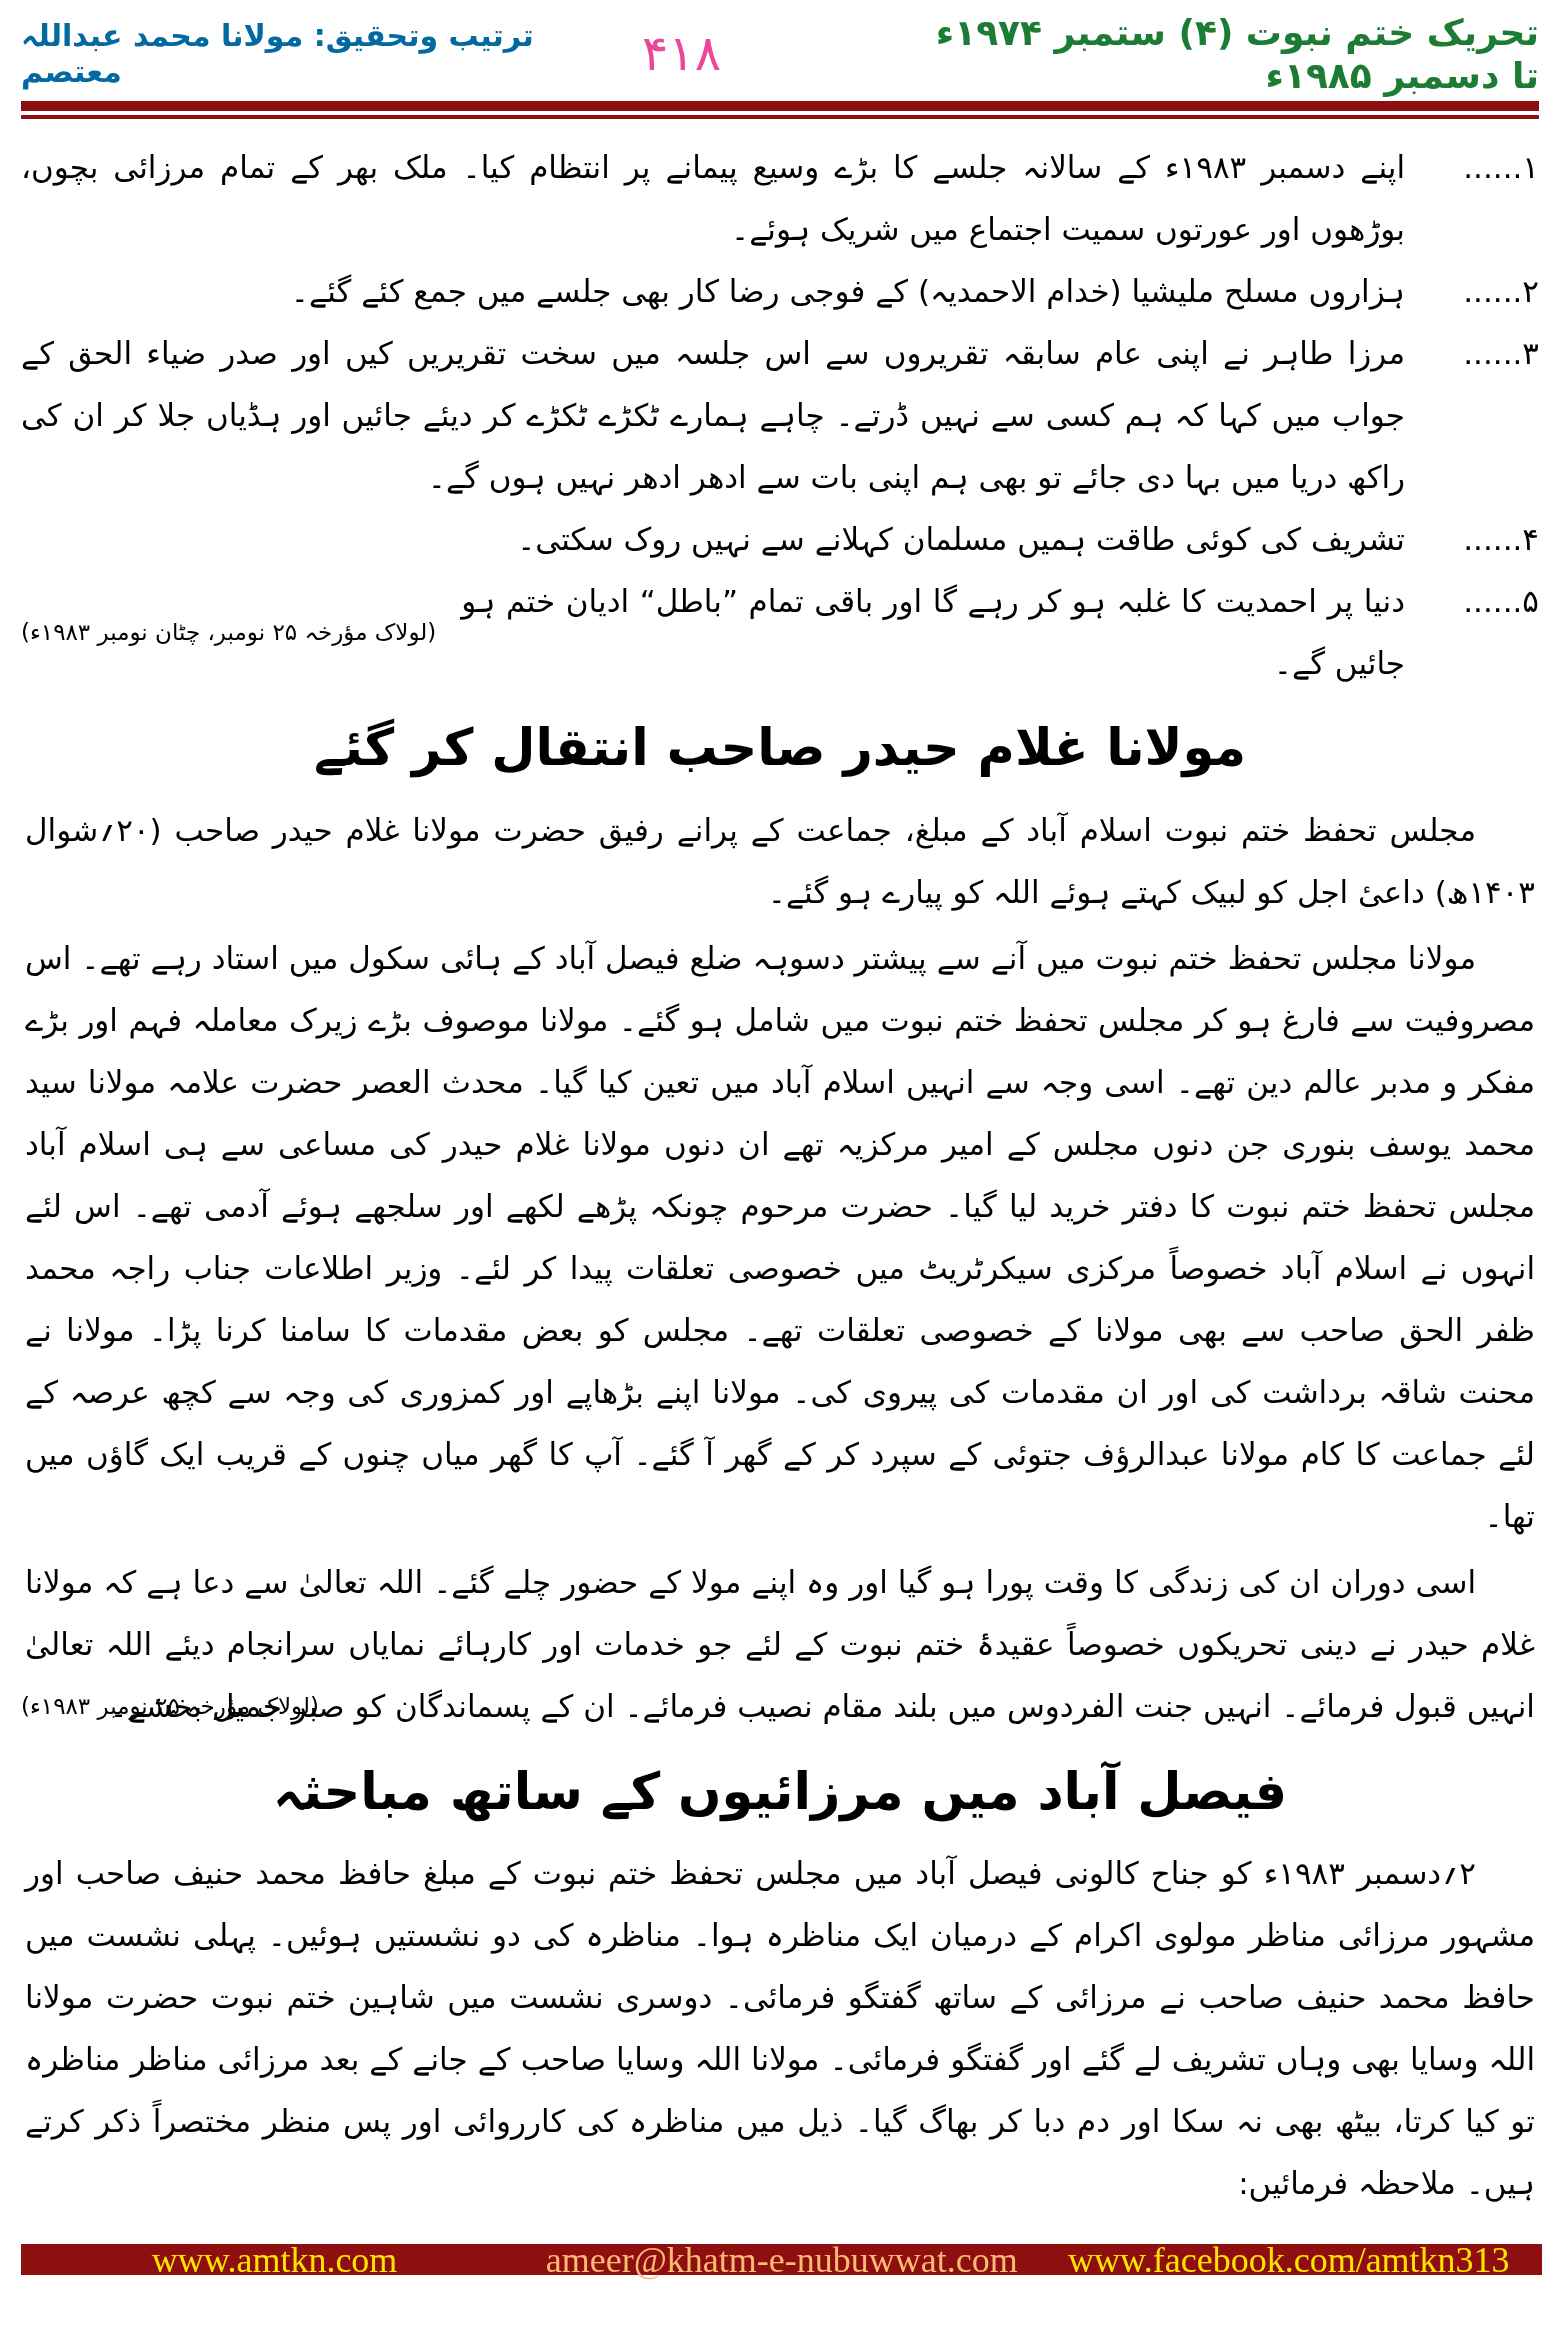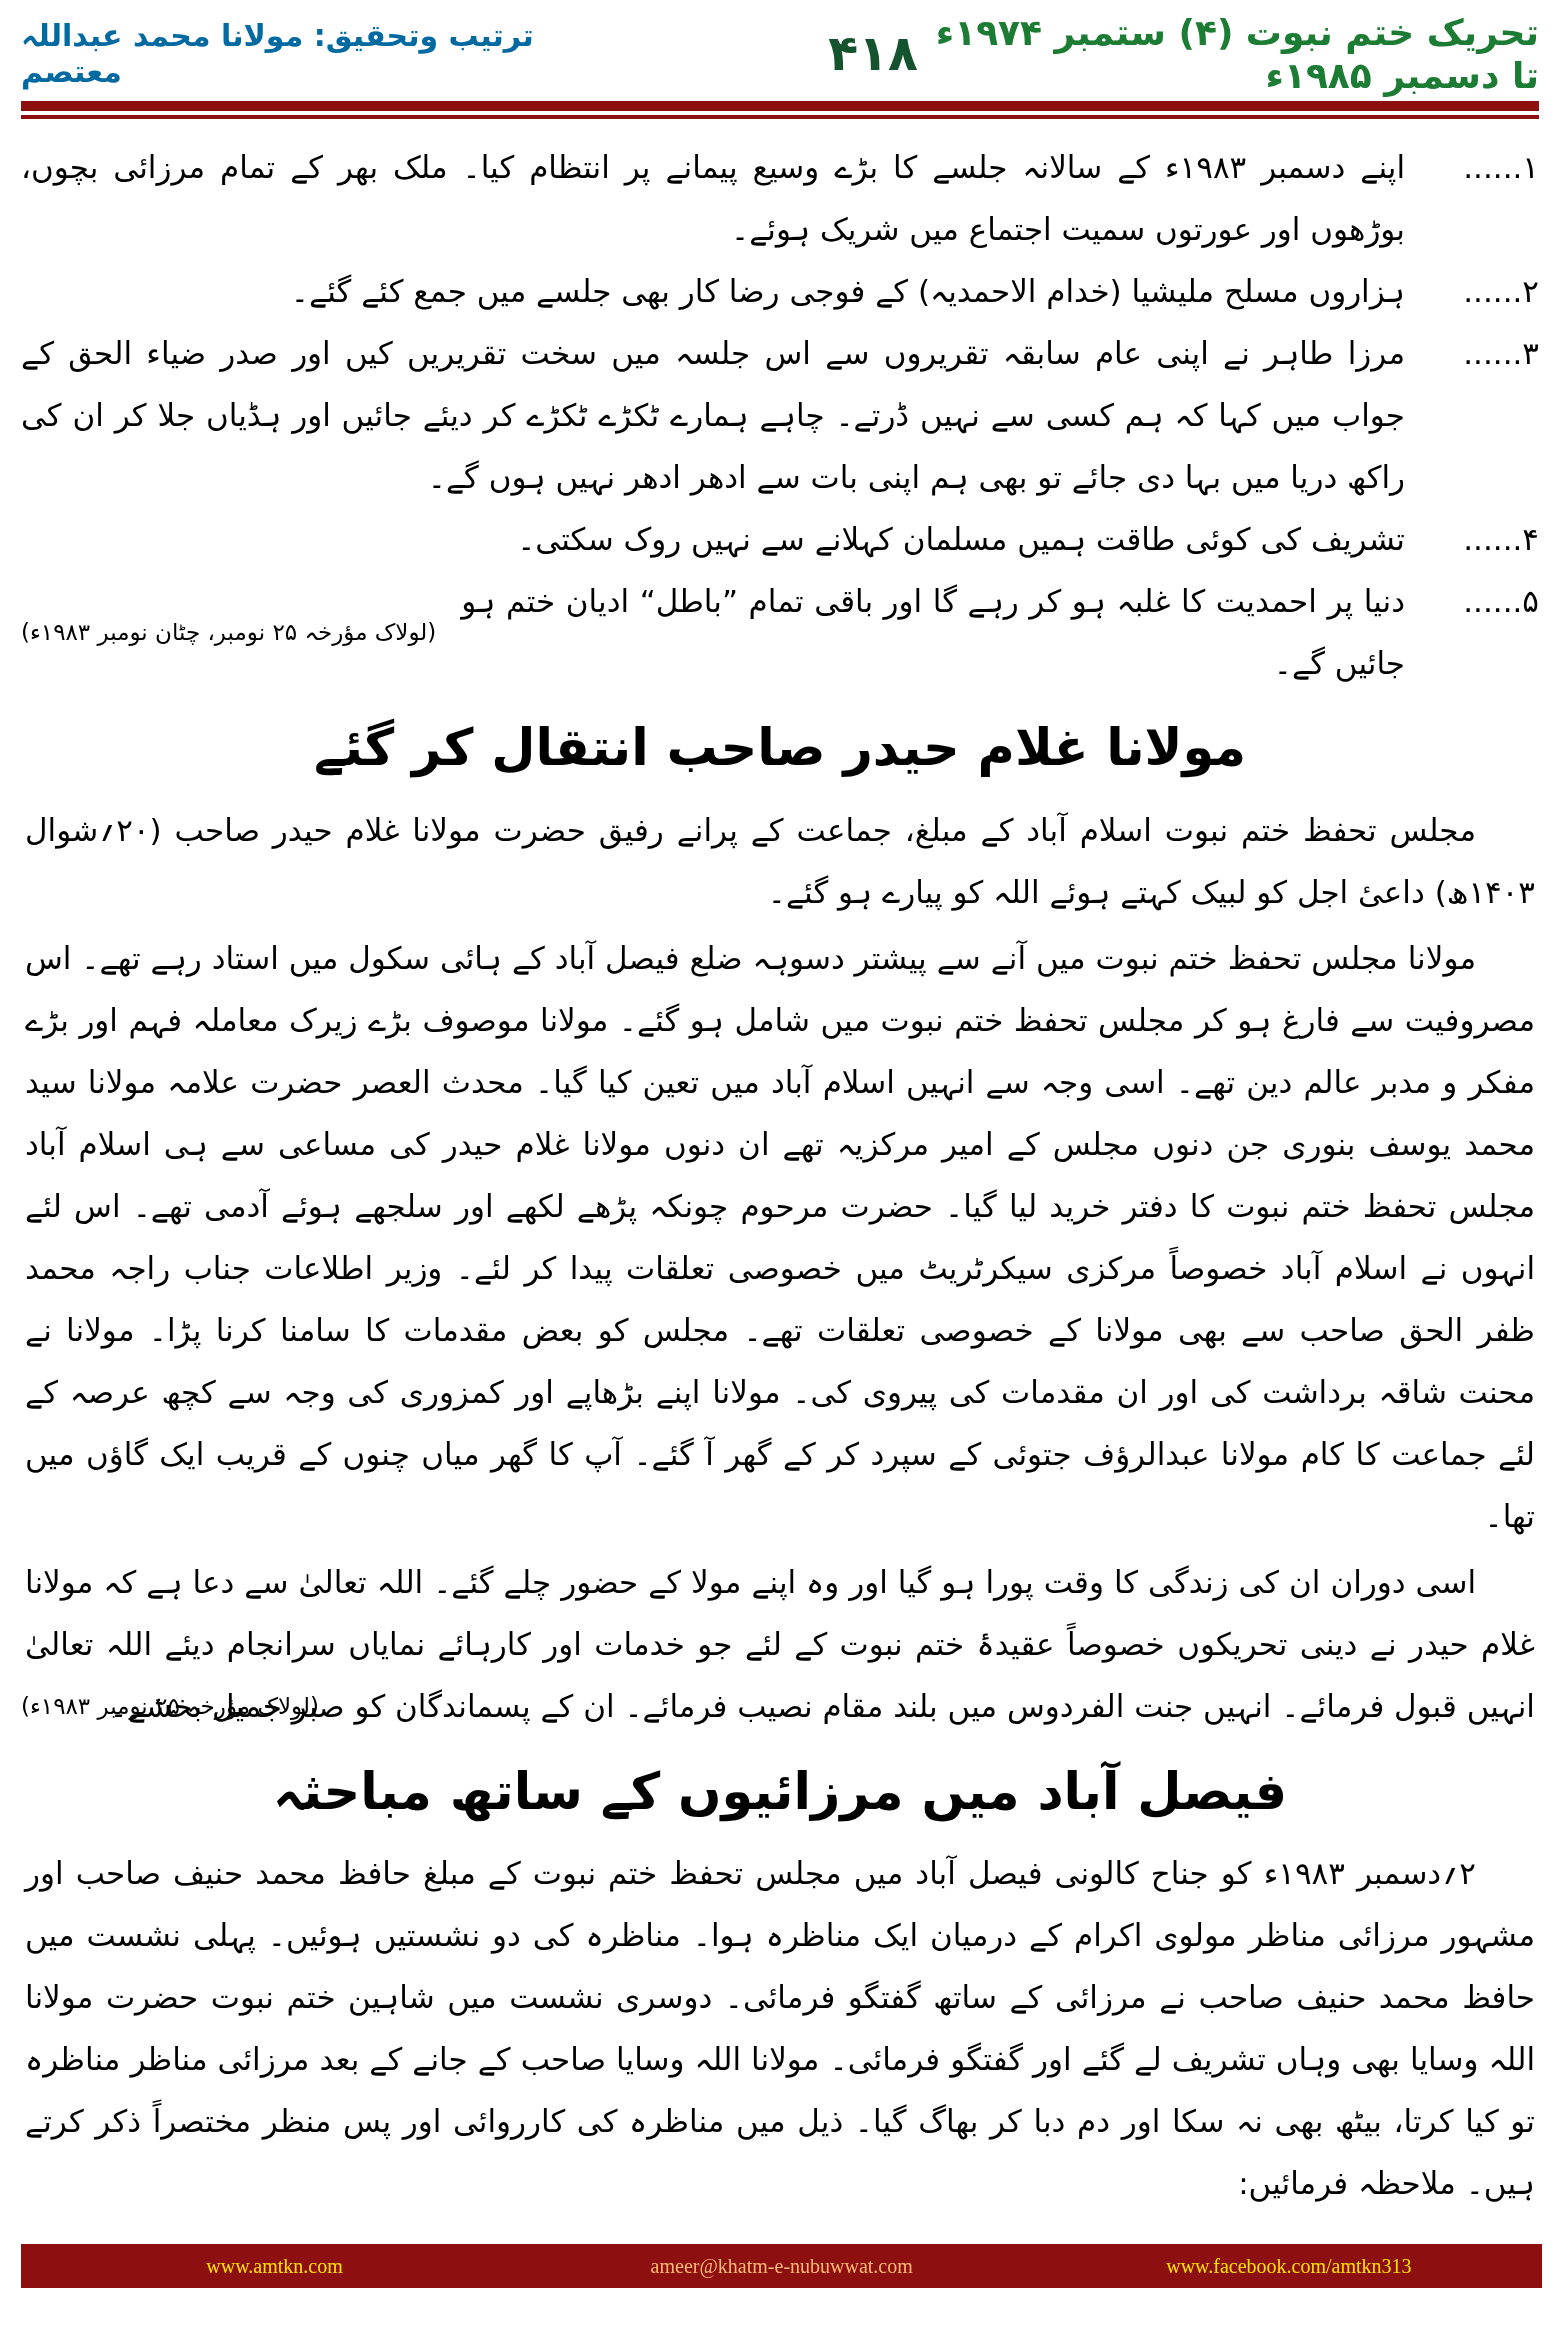--- a/index.html
+++ b/index.html
@@ -31,24 +31,24 @@
   .h-right {
     flex: 1.35;
     text-align: right;
     color: #1c7c34;
     font-size: 36px;
     font-weight: bold;
     line-height: 1.2;
   }
   .h-center {
     flex: 0.6;
-    text-align: right;
-    color: #14532d;
+    text-align: left;
+    color: #ec4899;
     font-size: 49px;
-    font-weight: bold;
+    font-weight: normal;
   }
   .h-left {
     flex: 1.35;
     text-align: left;
     color: #0369a1;
     font-size: 30px;
     font-weight: bold;
     line-height: 1.2;
   }
 
@@ -112,26 +112,26 @@
     font-size: 23px;
     white-space: nowrap;
   }
 
   
   .footer {
     position: absolute;
     top: 2244px;
     left: 21px;
     right: 17.6px;
-    height: 44px;
+    height: 31px;
     background: #8e0f0f;
     display: flex;
     align-items: center;
     font-family: "Liberation Serif", serif;
-    font-size: 20px;
+    font-size: 36px;
   }
   .f-cell { flex: 1; text-align: center; }
   .f-yellow { color: #ffe400; }
   .f-white  { color: #fdba74; }
 </style>
 </head>
 <body>
 
 <div class="page">
 

